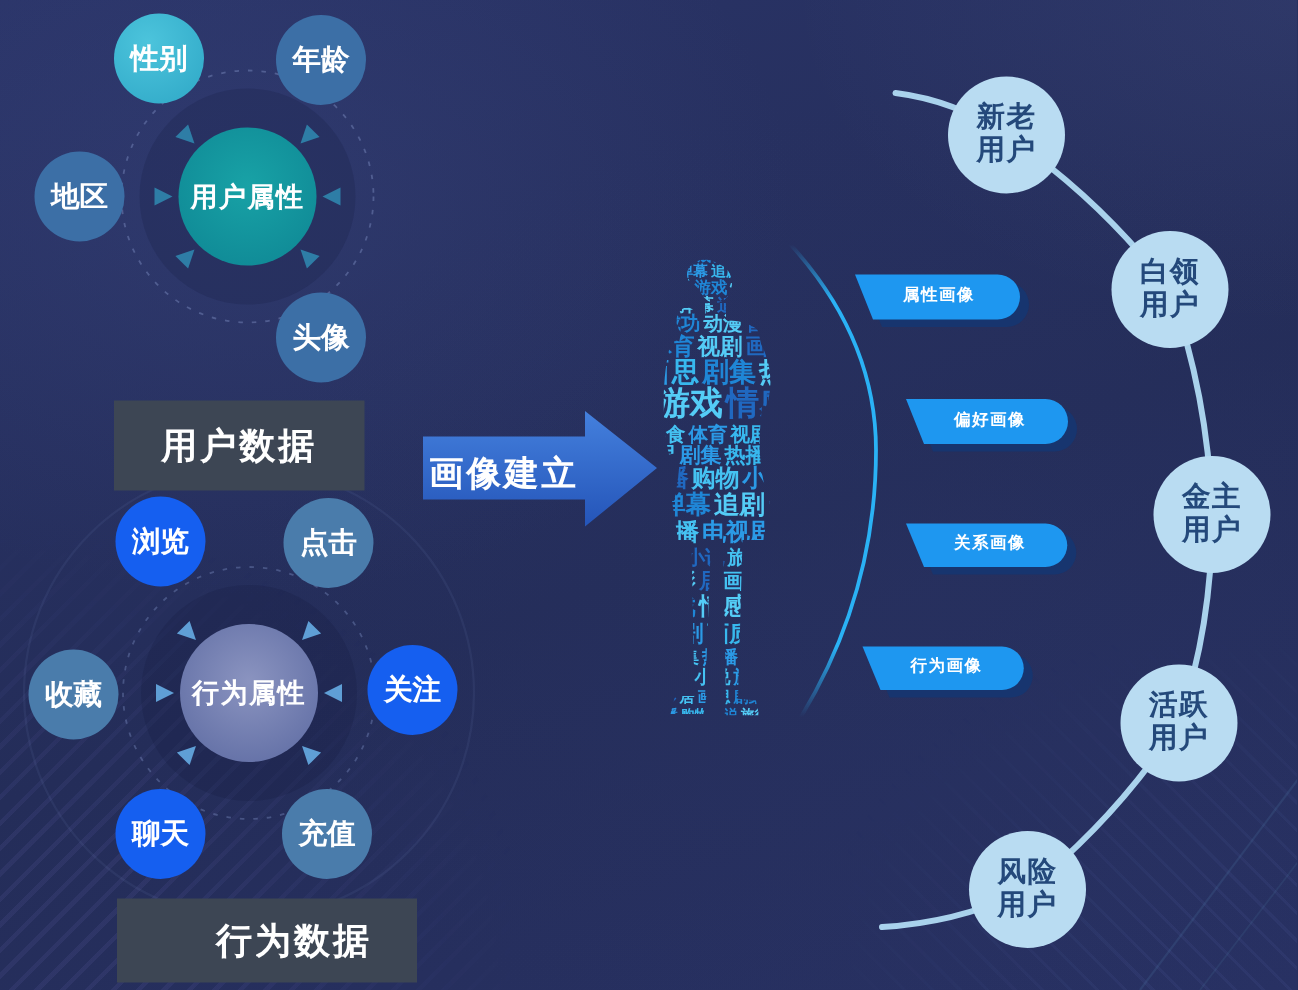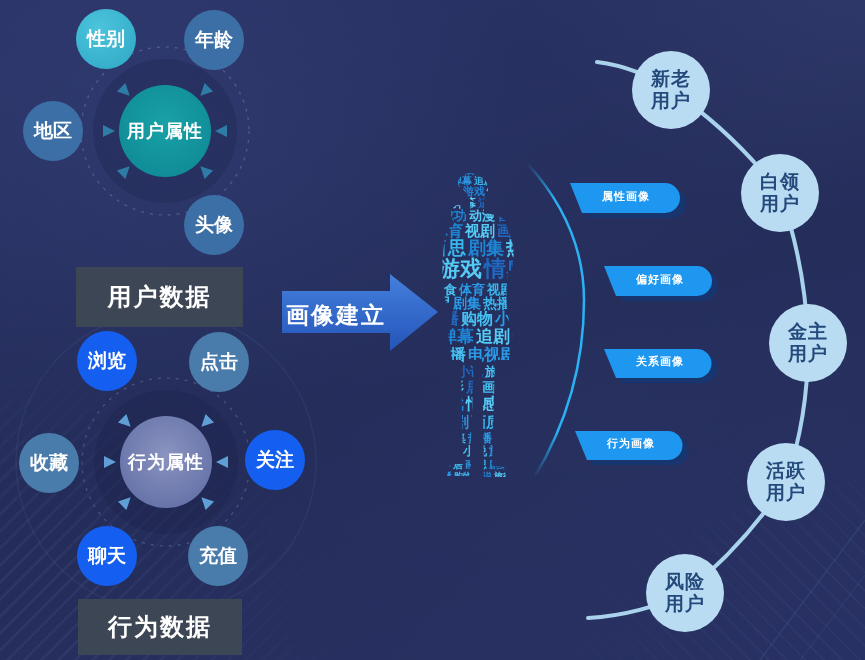--- a/index.html
+++ b/index.html
@@ -173,21 +173,21 @@
     </div>
   <div class="node sat bright" style="left:245px;top:430px;">
       <span>关注</span>
     </div>
   <div class="node sat bright" style="left:77px;top:526px;align-items:center;">
       <span>聊天</span>
     </div>
   <div class="node sat steel2" style="left:188px;top:526px;">
       <span>充值</span>
     </div>
-  <div class="caption" style="left:78px;top:599px;width:164px;height:56px;">
+  <div class="caption" style="left:78px;top:599px;width:164px;height:56px;padding-left:36px;">
       <span>行为数据</span>
     </div>
 
   <div class="arrow-label" style="left:286px;top:300px;width:100px;text-align:center;">画像建立</div>
 
   <div class="tag-label" style="left:578px;top:189px;width:96px;">属性画像</div>
   <div class="tag-label" style="left:612px;top:272px;width:96px;">偏好画像</div>
   <div class="tag-label" style="left:612px;top:354px;width:96px;">关系画像</div>
   <div class="tag-label" style="left:583px;top:436px;width:96px;">行为画像</div>
 

